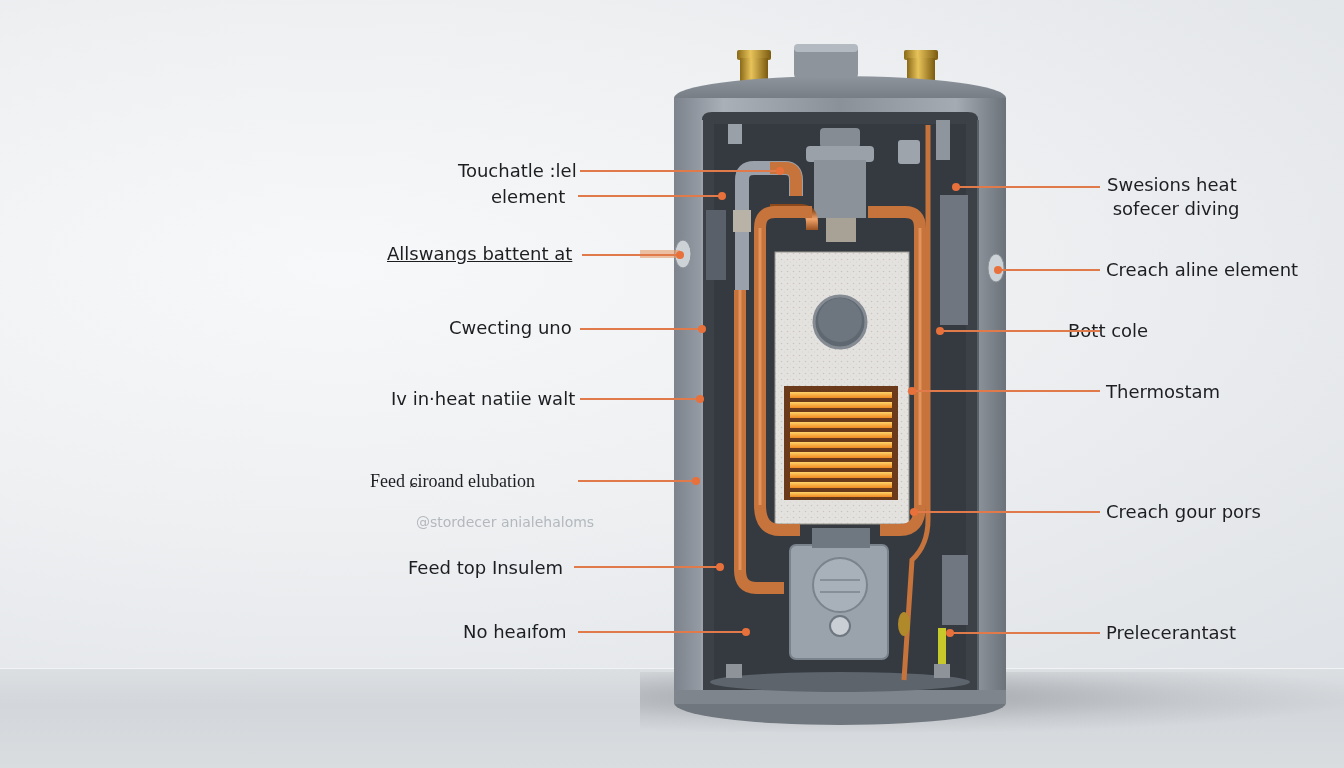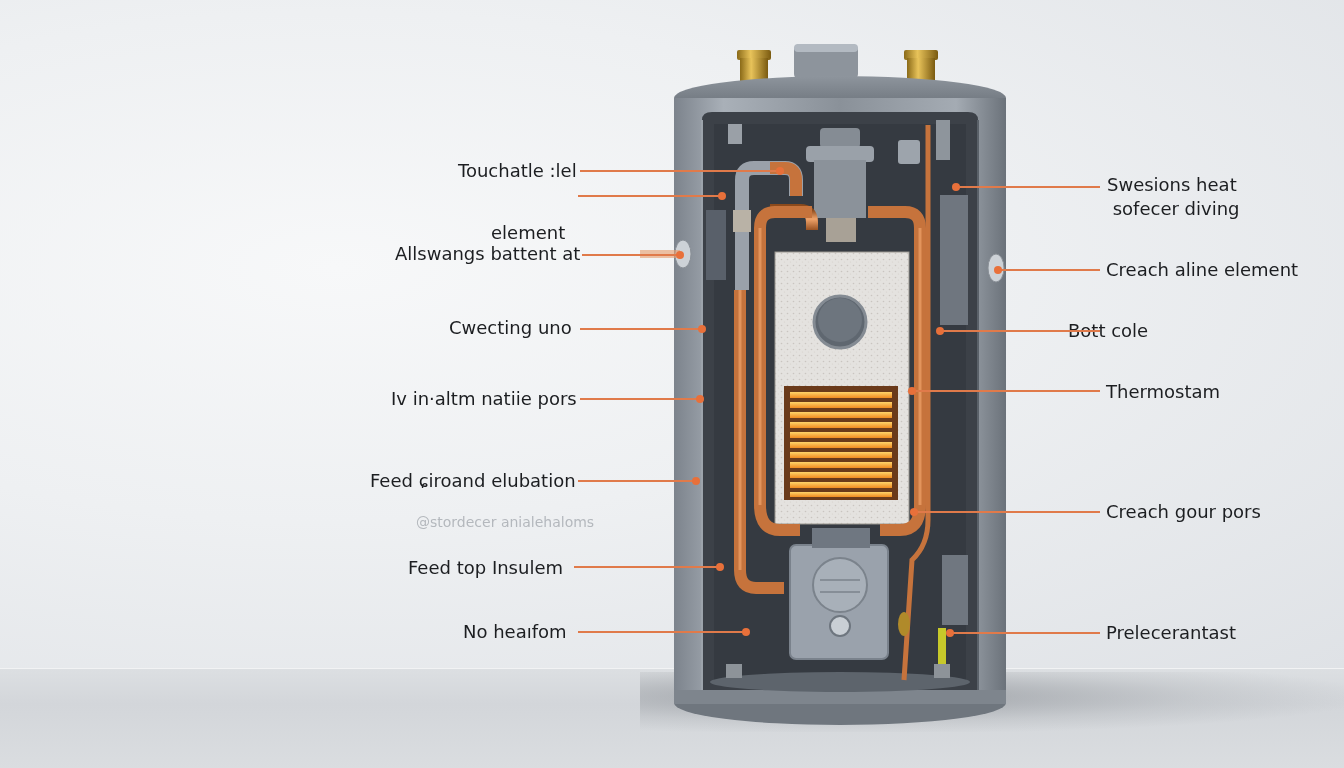--- a/index.html
+++ b/index.html
@@ -147,33 +147,33 @@
   <rect x="640" y="250" width="40" height="8" fill="#e69b6a" opacity="0.6"></rect>
 
   <path d="M702 120 L702 690" stroke="#9ca3ab" stroke-width="2"></path>
   <path d="M978 120 L978 690" stroke="#5a6169" stroke-width="2"></path>
 </svg>
 
 <div id="left-labels">
     <div class="label left" style="left: 458px; top: 159px; white-space: pre;">Touchatle :lel</div>
     <div class="leader" style="left: 580px; top: 170px; width: 200px;"></div>
     <div class="dot" style="left: 776px; top: 167px;"></div>
-    <div class="label left" style="left: 491px; top: 185px; white-space: pre; margin-top: 36px;">element</div>
+    <div class="label left" style="left: 491px; top: 185px; white-space: pre;">element</div>
     <div class="leader" style="left: 578px; top: 195px; width: 144px;"></div>
     <div class="dot" style="left: 718px; top: 192px;"></div>
-    <div class="label left" style="left: 395px; top: 242px; white-space: pre;">Allswangs battent at</div>
+    <div class="label left" style="left: 387px; top: 242px; white-space: pre; text-decoration: underline;">Allswangs battent at</div>
     <div class="leader" style="left: 582px; top: 254px; width: 98px;"></div>
     <div class="dot" style="left: 676px; top: 251px;"></div>
     <div class="label left" style="left: 449px; top: 316px; white-space: pre;">Cwecting uno</div>
     <div class="leader" style="left: 580px; top: 328px; width: 122px;"></div>
     <div class="dot" style="left: 698px; top: 325px;"></div>
-    <div class="label left" style="left: 391px; top: 387px; white-space: pre;">Iv in·altm natiie pors</div>
+    <div class="label left" style="left: 391px; top: 387px; white-space: pre;">Iv in·heat natiie walt</div>
     <div class="leader" style="left: 580px; top: 398px; width: 120px;"></div>
     <div class="dot" style="left: 696px; top: 395px;"></div>
-    <div class="label left" style="left: 370px; top: 469px; white-space: pre;">Feed ɕiroand elubation</div>
+    <div class="label left" style="left: 370px; top: 469px; white-space: pre; font-family: Liberation Serif, serif;">Feed ɕiroand elubation</div>
     <div class="leader" style="left: 578px; top: 480px; width: 118px;"></div>
     <div class="dot" style="left: 692px; top: 477px;"></div>
     <div class="label left" style="left: 408px; top: 556px; white-space: pre;">Feed top Insulem</div>
     <div class="leader" style="left: 574px; top: 566px; width: 146px;"></div>
     <div class="dot" style="left: 716px; top: 563px;"></div>
     <div class="label left" style="left: 463px; top: 620px; white-space: pre;">No heaıfom</div>
     <div class="leader" style="left: 578px; top: 631px; width: 168px;"></div>
     <div class="dot" style="left: 742px; top: 628px;"></div>
   </div>
 

